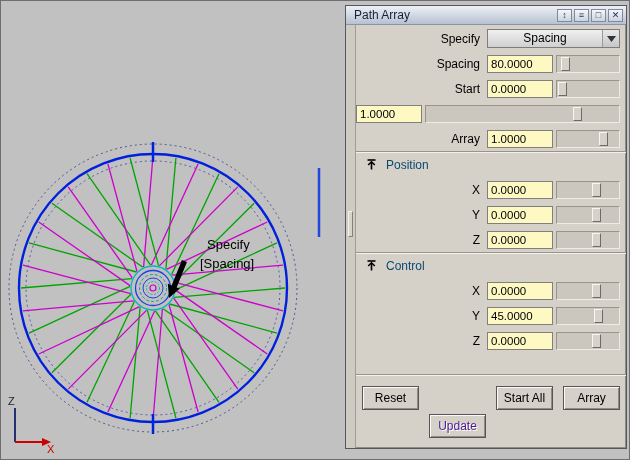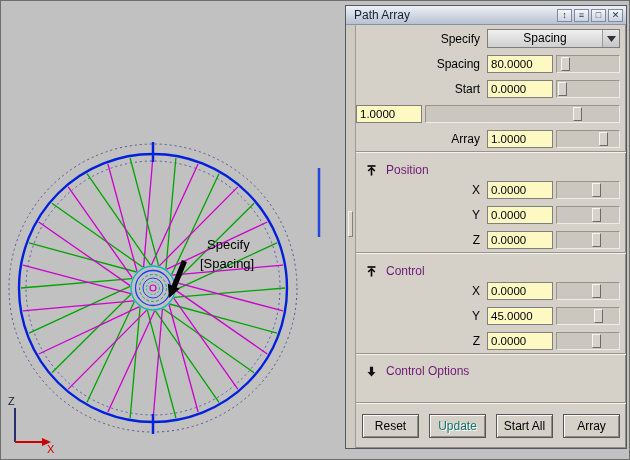--- a/index.html
+++ b/index.html
@@ -35,31 +35,31 @@
           border:1px solid;border-color:#989488 #edece8 #edece8 #989488;}
   .thumb{position:absolute;top:1px;width:9px;height:14px;background:#d6d2ca;
          border:1px solid;border-color:#f8f6f2 #6e6a64 #6e6a64 #f8f6f2;}
 
   .combo{flex:1;height:19px;display:flex;align-items:stretch;border:1px solid #7d7d7d;
          background:linear-gradient(#f0f0f0,#d0d0d0);}
   .combo .val{flex:1;text-align:center;line-height:17px;color:#000;}
   .combo .arrow-btn{width:17px;border-left:1px solid #9a9a9a;display:flex;align-items:center;
                     justify-content:center;background:linear-gradient(#e9e9e9,#c6c6c6);}
 
-  .sec-hdr{height:26px;flex:0 0 26px;display:flex;align-items:flex-end;border-top:1px solid #989488;
-           box-shadow:inset 0 1px 0 #f4f2ee;padding-left:9px;color:#701a75;}
+  .sec-hdr{height:26px;flex:0 0 26px;display:flex;align-items:center;border-top:1px solid #989488;
+           box-shadow:inset 0 1px 0 #f4f2ee;padding-left:9px;color:#0c4a6e;}
   .sec-hdr.thin{height:25px;flex:0 0 25px;}
   .sec-icon{width:13px;height:13px;margin-right:8px;flex:0 0 13px;}
 
   .btn-area{margin-top:auto;border-top:1px solid #989488;box-shadow:inset 0 1px 0 #f4f2ee;
             padding:11px 6px 10px 6px;display:flex;gap:10px;}
   .btn{flex:1;height:24px;background:#d5d1c9;border:1px solid #565656;
        box-shadow:inset 1px 1px 0 #fbfaf8, inset -1px -1px 0 #8f8b85;
        text-align:center;line-height:22px;color:#000;cursor:default;}
-  .btn.disabled{color:#0f766e;text-shadow:1px 1px 0 #fff;}
+  .btn.disabled{color:#4c1d95;text-shadow:1px 1px 0 #fff;margin-top:28px;}
 </style>
 </head>
 <body>
 
 <div class="app">
 
   <div class="viewport">
     <svg width="630" height="458">
 
       <circle cx="152" cy="287" r="144" fill="none" stroke="#50548c" stroke-width="1" stroke-dasharray="2,3"></circle>
@@ -251,26 +251,20 @@
             </div>
         </div>
         <div class="row">
           <span class="lbl">Z</span>
           <div class="field">0.0000</div>
           <div class="slider">
               <div class="thumb" style="left: calc(66% - 5.9px);"></div>
             </div>
         </div>
 
-        <div class="sec-hdr thin">
-          <svg class="sec-icon" viewBox="0 0 13 13">
-            <polygon points="6.5,11.5 2.5,7 4.9,7 4.9,1.8 8.1,1.8 8.1,7 10.5,7" fill="#111"></polygon>
-          </svg>
-          <span>Control Options</span>
-        </div>
 
         <div class="btn-area">
           <div class="btn">Reset</div>
           <div class="btn disabled">Update</div>
           <div class="btn">Start All</div>
           <div class="btn">Array</div>
         </div>
 
       </div>
     </div>

